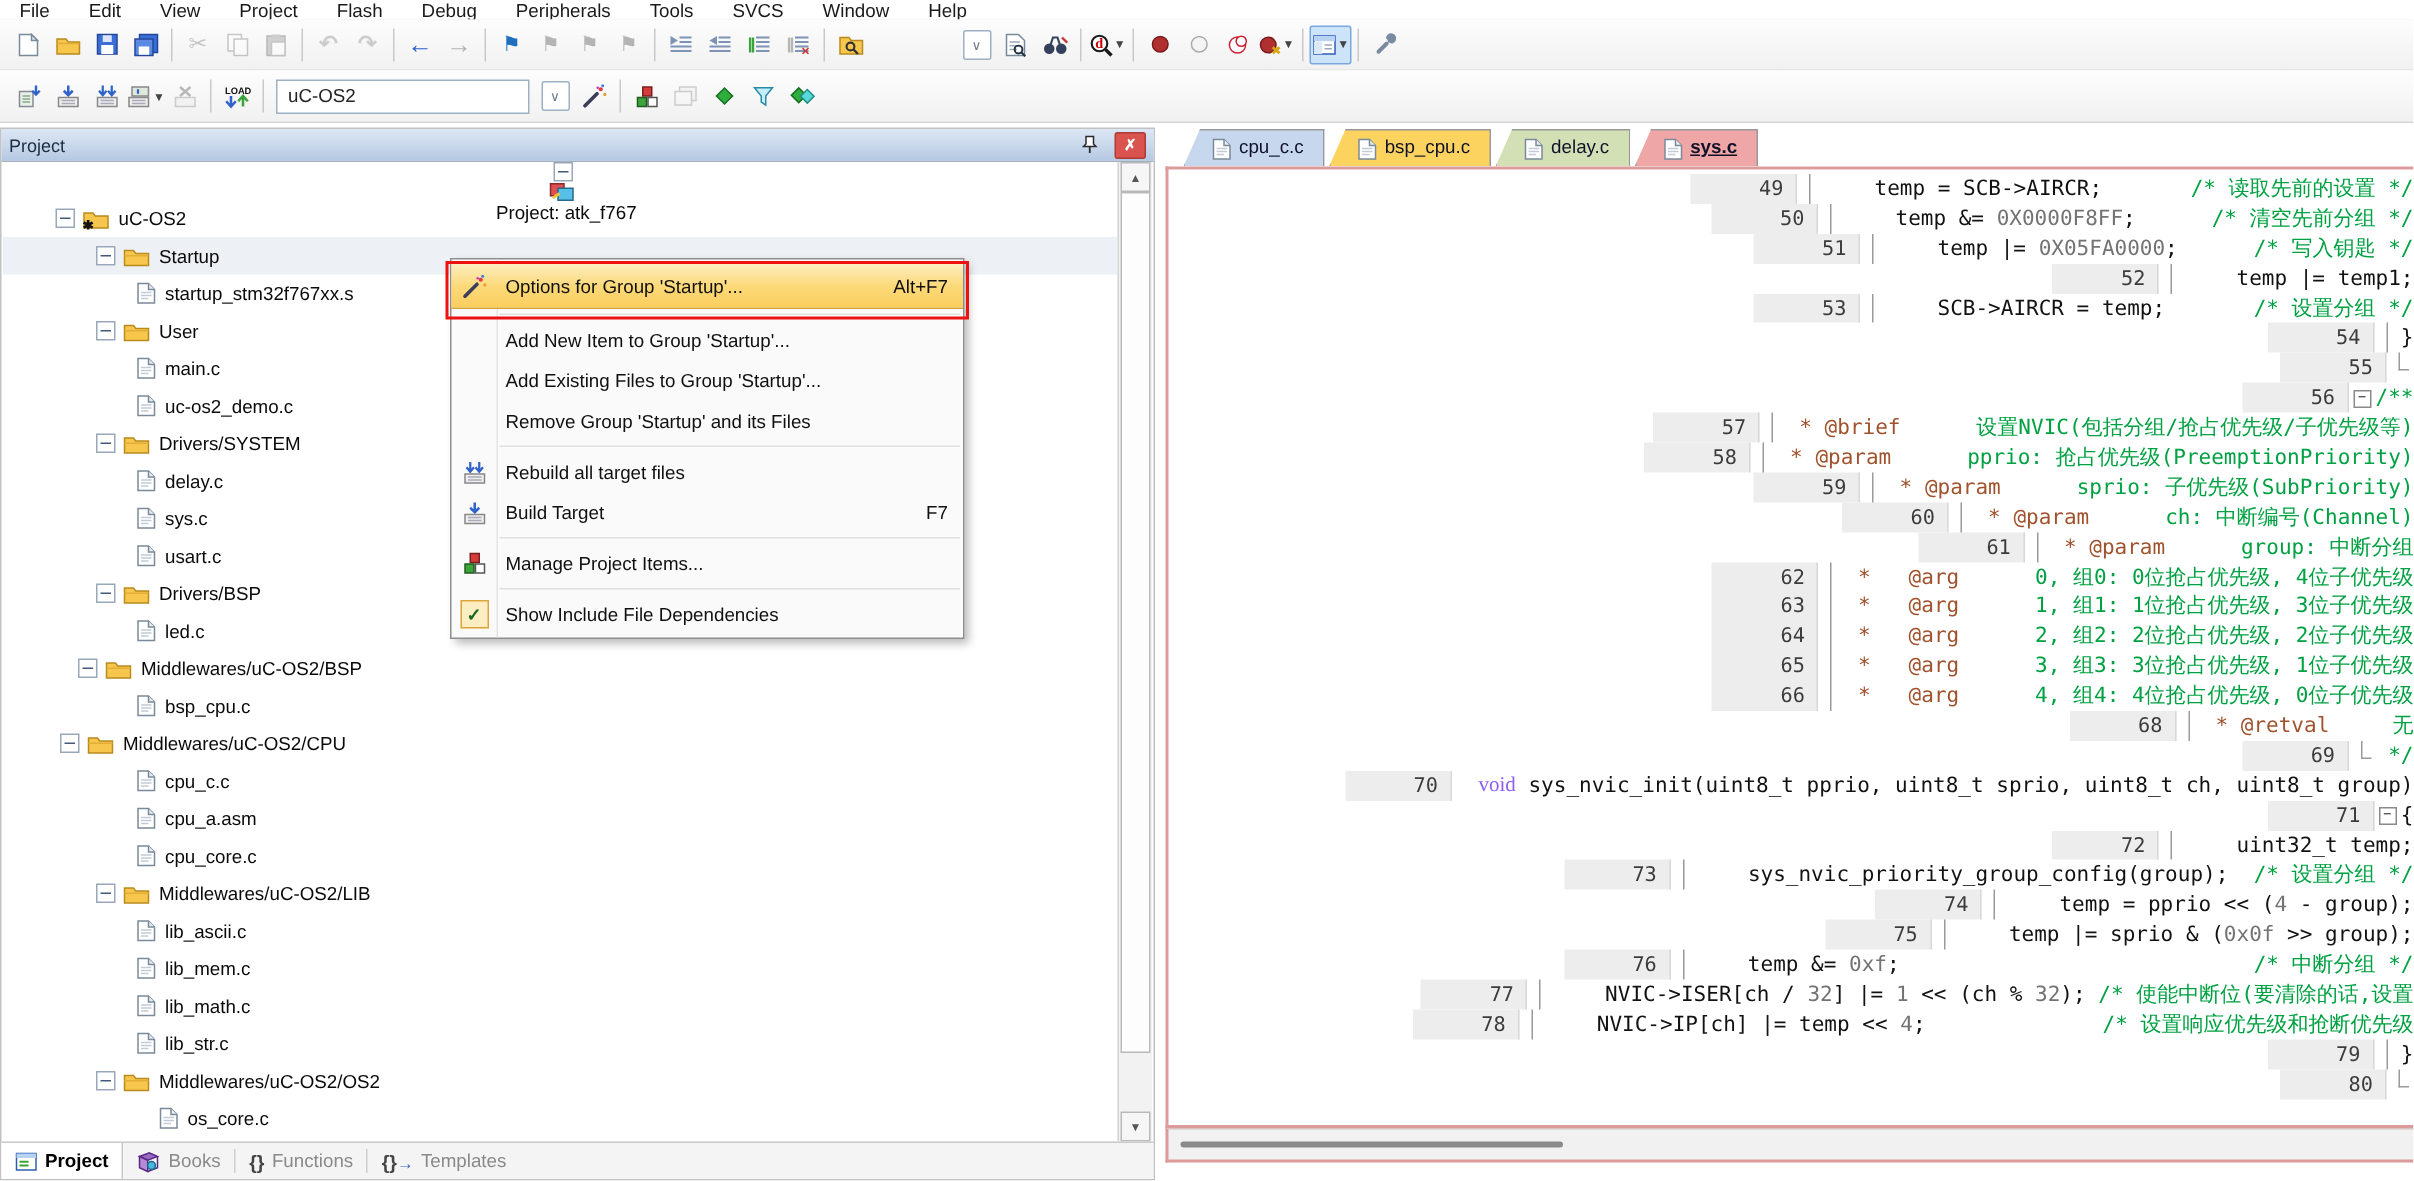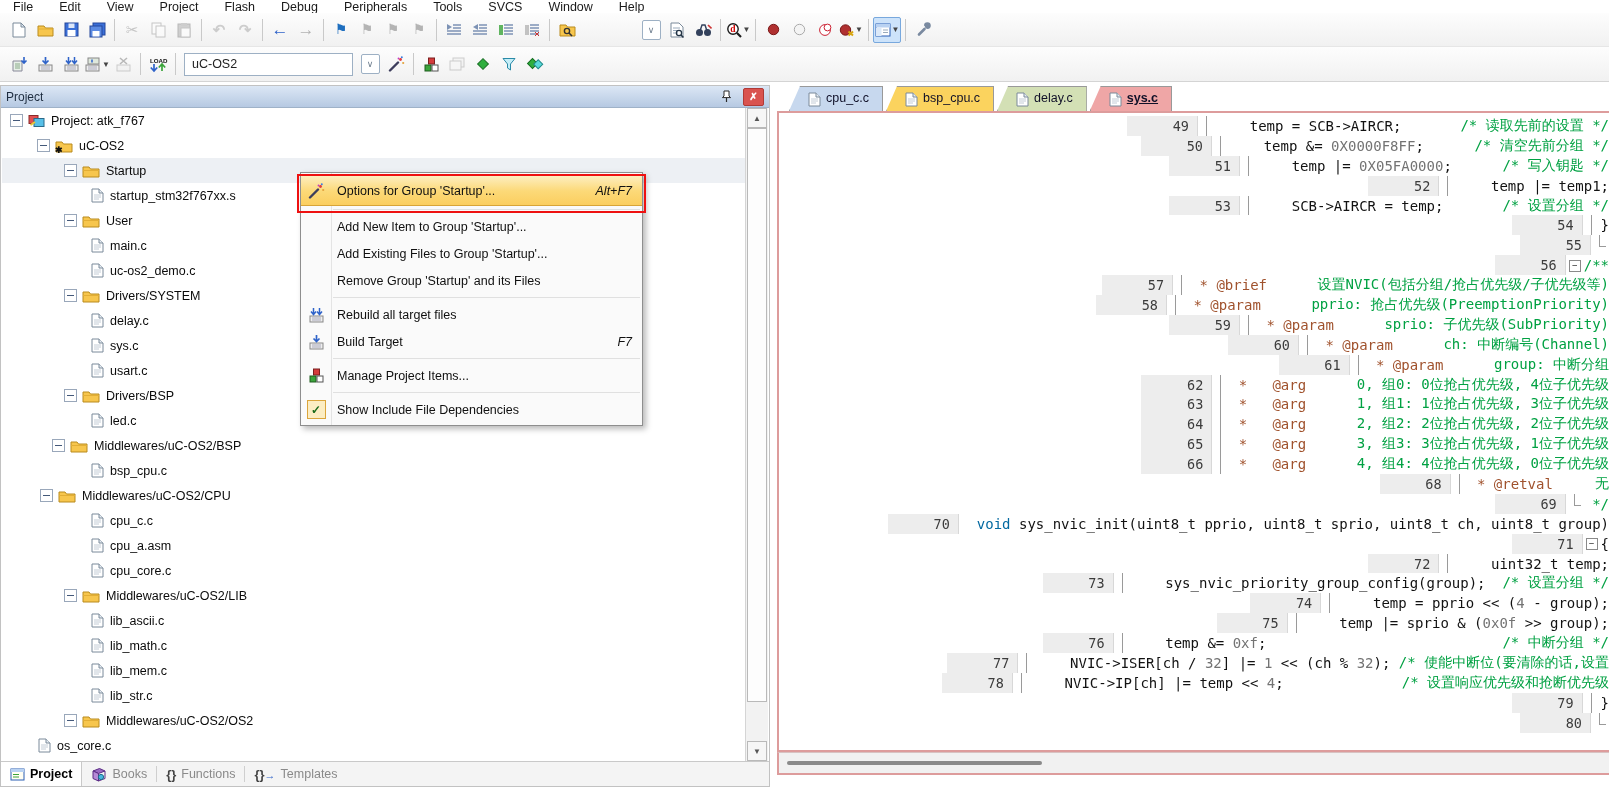--- a/index.html
+++ b/index.html
@@ -43,21 +43,21 @@
   #paneltabs{position:absolute;left:0;bottom:0;height:24px;right:0;background:#f4f4f4;border-top:1px solid #c9c9c9;display:flex;align-items:stretch;}
   .ptab{display:flex;align-items:center;padding:0 9px;color:#8a8a8a;font-size:12.5px;gap:5px;}
   .ptab.active{background:#fff;border-right:1px solid #c9c9c9;color:#000;font-weight:bold;}
   .ptabsep{width:1px;background:#cfcfcf;margin:4px 0;}
   
   #ctxmenu{position:absolute;left:300px;top:172px;width:341px;background:#fafafa;border:1px solid #8e8e8e;box-shadow:3px 3px 6px rgba(0,0,0,.28);padding:2px 0;z-index:30;}
   #ctxmenu::before{content:"";position:absolute;left:30px;top:0;bottom:0;width:1px;background:#e4e4e4;}
   .mrow{height:27px;display:flex;align-items:center;position:relative;padding-right:10px;}
   .mrow .micon{width:30px;display:flex;align-items:center;justify-content:center;flex:0 0 auto;}
   .mrow .mlabel{flex:1;font-size:12.5px;color:#101010;padding-left:6px;}
-  .mrow .mshort{font-size:12.5px;color:#101010;padding-left:18px;font-style:italic;}
+  .mrow .mshort{font-size:12.5px;color:#101010;padding-left:18px;}
   .mrow.hl{background:linear-gradient(#fdeec0,#fcd978 52%,#fbce5f);border-top:1px solid #d8a437;border-bottom:1px solid #d8a437;height:29px;}
   .msep{height:1px;background:#e0e0e0;margin:3px 2px 3px 32px;}
   #redbox{position:absolute;left:-4px;top:-2px;width:345px;height:35px;border:2.5px solid #ee1111;z-index:40;pointer-events:none;}
   .chkicon{width:17px;height:17px;border:1px solid #dba53b;background:#fcedc3;display:flex;align-items:center;justify-content:center;color:#1a6a1a;font-weight:bold;font-size:12px;}
   
   #editor{position:absolute;left:777px;top:85px;width:832px;height:690px;}
   #etabs{height:26px;display:flex;align-items:flex-end;padding-left:12px;gap:3px;background:#fff;}
   .etab{height:24px;display:flex;align-items:center;padding:0 13px 0 18px;clip-path:polygon(11px 0,100% 0,100% 100%,0 100%);border:1px solid #999;border-bottom:none;font-size:12.5px;gap:5px;color:#101028;}
   .etab .elabel{position:relative;top:-1px;}
   .t-blue{background:#c7d8ee;}
@@ -68,21 +68,21 @@
   #ecode{position:absolute;left:0;top:26px;right:0;bottom:23px;border:2px solid #dD9c9c;border-right:none;background:#fff;overflow:hidden;padding-top:3px;box-sizing:border-box;}
   .cl{height:19.9px;display:flex;align-items:center;font-family:"DejaVu Sans Mono","Liberation Mono",monospace;font-size:14px;white-space:pre;justify-content:flex-end;}
   .lnum{width:62px;text-align:right;padding-right:8px;color:#3c3c3c;background:#ededed;align-self:stretch;display:flex;align-items:center;justify-content:flex-end;border-right:1px solid #d8d8d8;flex:0 0 auto;font-size:13.5px;}
   .fold{width:18px;align-self:stretch;position:relative;flex:0 0 auto;}
   .fold.v::after{content:"";position:absolute;left:8px;top:0;bottom:0;width:1px;background:#9a9a9a;}
   .fold.L::after{content:"";position:absolute;left:8px;top:0;height:55%;width:6px;border-left:1px solid #9a9a9a;border-bottom:1px solid #9a9a9a;}
   .fold.box::after{content:"−";position:absolute;left:3px;top:50%;margin-top:-5.5px;width:10px;height:10px;border:1px solid #8a8a8a;background:#fff;color:#333;font-size:9px;line-height:9px;text-align:center;}
   .seg-c{color:#121212;}
   .seg-g{color:#00a142;}
   .seg-n{color:#737373;}
-  .seg-k{color:#0369a1;}
+  .seg-k{color:#8b5cf6;font-family:Liberation Serif, serif;}
   .seg-d{color:#a0522d;}
   #hscroll{position:absolute;left:0;right:0;bottom:0;height:23px;background:#f1f1f1;border:2px solid #dD9c9c;border-top:1px solid #d8c2c2;border-right:none;box-sizing:border-box;}
   #hthumb{position:absolute;left:8px;top:8px;width:255px;height:4px;background:#8a8a8a;border-radius:2px;}
   svg{display:block;}
 </style>
 </head>
 <body>
 
 <div id="menubar"><span class="mitem">File</span><span class="mitem">Edit</span><span class="mitem">View</span><span class="mitem">Project</span><span class="mitem">Flash</span><span class="mitem">Debug</span><span class="mitem">Peripherals</span><span class="mitem">Tools</span><span class="mitem">SVCS</span><span class="mitem">Window</span><span class="mitem">Help</span></div>
 <div id="toolbar1" class="toolbar">
@@ -373,21 +373,21 @@
     <span class="title">Project</span>
     <span id="pinbtn">
         <svg width="11" height="13" viewBox="0 0 11 13">
           <path d="M3 1h5v5l1.6 1.6H1.4L3 6z" fill="#fff" stroke="#2a2a2a"></path>
           <path d="M5.5 7.8V12" stroke="#2a2a2a" stroke-width="1.2"></path>
         </svg>
       </span>
     <span id="closebtn">✗</span>
   </div>
   <div id="tree">
-      <div class="trow" style="padding-left: 8px;">
+      <div class="trow" style="padding-left: 8px; flex-direction: column;">
         <span class="expbox"></span>
         <span class="ticon">
           <svg width="17" height="14">
             <rect x="1" y="1.5" width="9" height="8" fill="#e14f4f" stroke="#8a2a2a"></rect>
             <rect x="6" y="4.5" width="10" height="8" fill="#58c0e8" stroke="#2a6a8a"></rect>
             <path d="M2.5 11l4.5-3" stroke="#e8c83a" stroke-width="2"></path>
           </svg>
         </span>
         <span class="tlabel">Project: atk_f767</span>
       </div>
@@ -592,31 +592,31 @@
         <span class="tlabel">lib_ascii.c</span>
       </div>
       <div class="trow" style="padding-left: 89px;">
         <span class="ticon">
           <svg width="13" height="15">
             <path d="M1 1h7l4 4v9H1z" fill="#fff" stroke="#7a8a9a"></path>
             <path d="M8 1v4h4" fill="#e6ecf2" stroke="#7a8a9a"></path>
             <path d="M3 7h7M3 9h7M3 11h5" stroke="#c3ccd6" stroke-width="1"></path>
           </svg>
         </span>
+        <span class="tlabel">lib_mem.c</span>
+      </div>
+      <div class="trow" style="padding-left: 89px;">
+        <span class="ticon">
+          <svg width="13" height="15">
+            <path d="M1 1h7l4 4v9H1z" fill="#fff" stroke="#7a8a9a"></path>
+            <path d="M8 1v4h4" fill="#e6ecf2" stroke="#7a8a9a"></path>
+            <path d="M3 7h7M3 9h7M3 11h5" stroke="#c3ccd6" stroke-width="1"></path>
+          </svg>
+        </span>
         <span class="tlabel">lib_math.c</span>
-      </div>
-      <div class="trow" style="padding-left: 89px;">
-        <span class="ticon">
-          <svg width="13" height="15">
-            <path d="M1 1h7l4 4v9H1z" fill="#fff" stroke="#7a8a9a"></path>
-            <path d="M8 1v4h4" fill="#e6ecf2" stroke="#7a8a9a"></path>
-            <path d="M3 7h7M3 9h7M3 11h5" stroke="#c3ccd6" stroke-width="1"></path>
-          </svg>
-        </span>
-        <span class="tlabel">lib_mem.c</span>
       </div>
       <div class="trow" style="padding-left: 89px;">
         <span class="ticon">
           <svg width="13" height="15">
             <path d="M1 1h7l4 4v9H1z" fill="#fff" stroke="#7a8a9a"></path>
             <path d="M8 1v4h4" fill="#e6ecf2" stroke="#7a8a9a"></path>
             <path d="M3 7h7M3 9h7M3 11h5" stroke="#c3ccd6" stroke-width="1"></path>
           </svg>
         </span>
         <span class="tlabel">lib_str.c</span>
@@ -624,21 +624,21 @@
       <div class="trow" style="padding-left: 62px;">
         <span class="expbox"></span>
         <span class="ticon">
           <svg width="18" height="14">
             <path d="M1 3h6l1.5 2H17v8H1z" fill="#f7c64d" stroke="#b98b1e"></path>
             <path d="M1 6.5h16" stroke="#e2ae36"></path>
           </svg>
         </span>
         <span class="tlabel">Middlewares/uC-OS2/OS2</span>
       </div>
-      <div class="trow" style="padding-left: 36px;">
+      <div class="trow" style="padding-left: 104px;">
         <span class="ticon">
           <svg width="13" height="15">
             <path d="M1 1h7l4 4v9H1z" fill="#fff" stroke="#7a8a9a"></path>
             <path d="M8 1v4h4" fill="#e6ecf2" stroke="#7a8a9a"></path>
             <path d="M3 7h7M3 9h7M3 11h5" stroke="#c3ccd6" stroke-width="1"></path>
           </svg>
         </span>
         <span class="tlabel">os_core.c</span>
       </div>
     </div>

